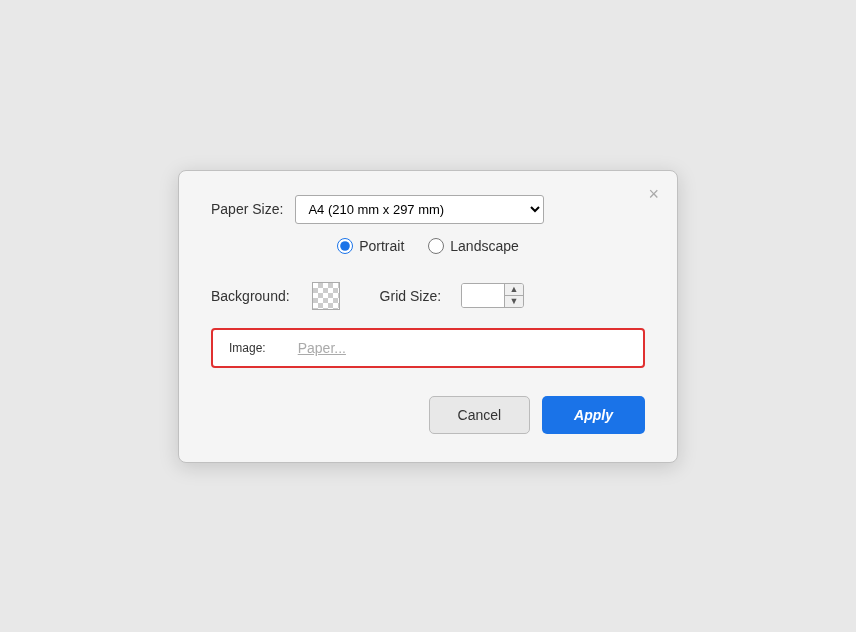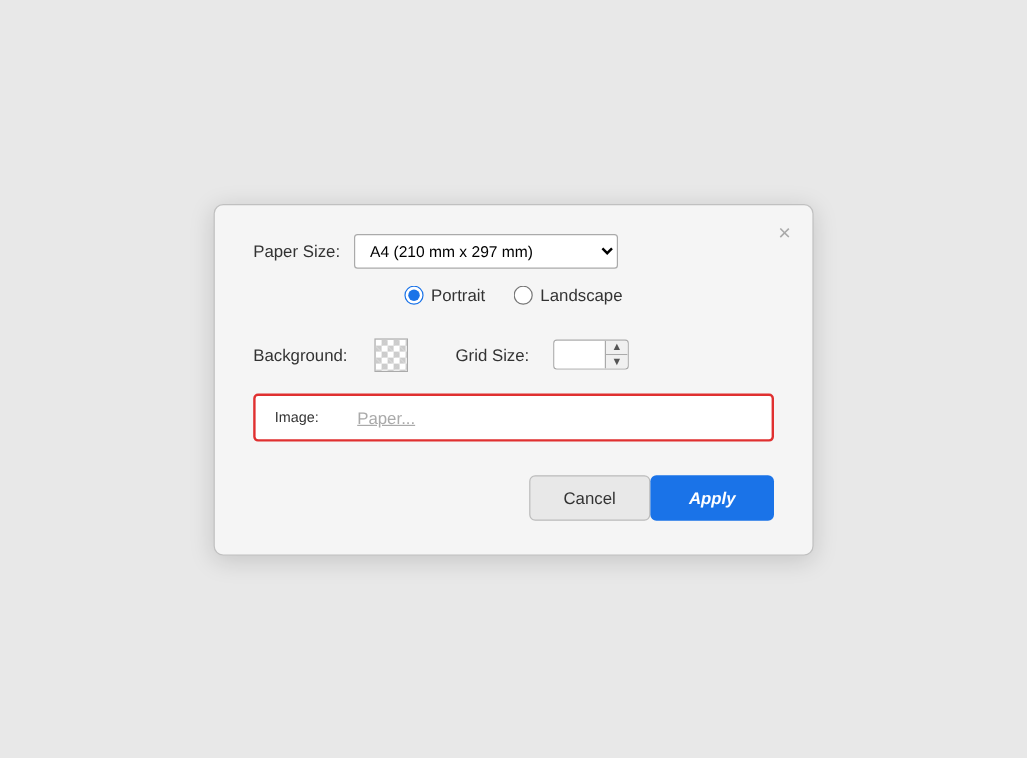--- a/index.html
+++ b/index.html
@@ -54,21 +54,21 @@
     .paper-size-row .label {
       margin-right: 12px;
     }
 
     .paper-size-select {
       border: 1px solid #aaa;
       background: white;
       padding: 5px 8px;
       font-size: 13px;
       border-radius: 3px;
-      width: 220px;
+      width: 249px;
       appearance: auto;
       cursor: pointer;
     }
 
     
     .orientation-row {
       display: flex;
       align-items: center;
       justify-content: center;
       margin-bottom: 28px;
@@ -187,20 +187,21 @@
       cursor: pointer;
       background: none;
       border: none;
       padding: 0;
     }
 
     
     .buttons-row {
       display: flex;
       justify-content: flex-end;
+      gap: 12px;
       margin-top: 8px;
     }
 
     .cancel-btn {
       padding: 10px 28px;
       font-size: 14px;
       background: #e8e8e8;
       border: 1px solid #bbb;
       border-radius: 5px;
       cursor: pointer;

